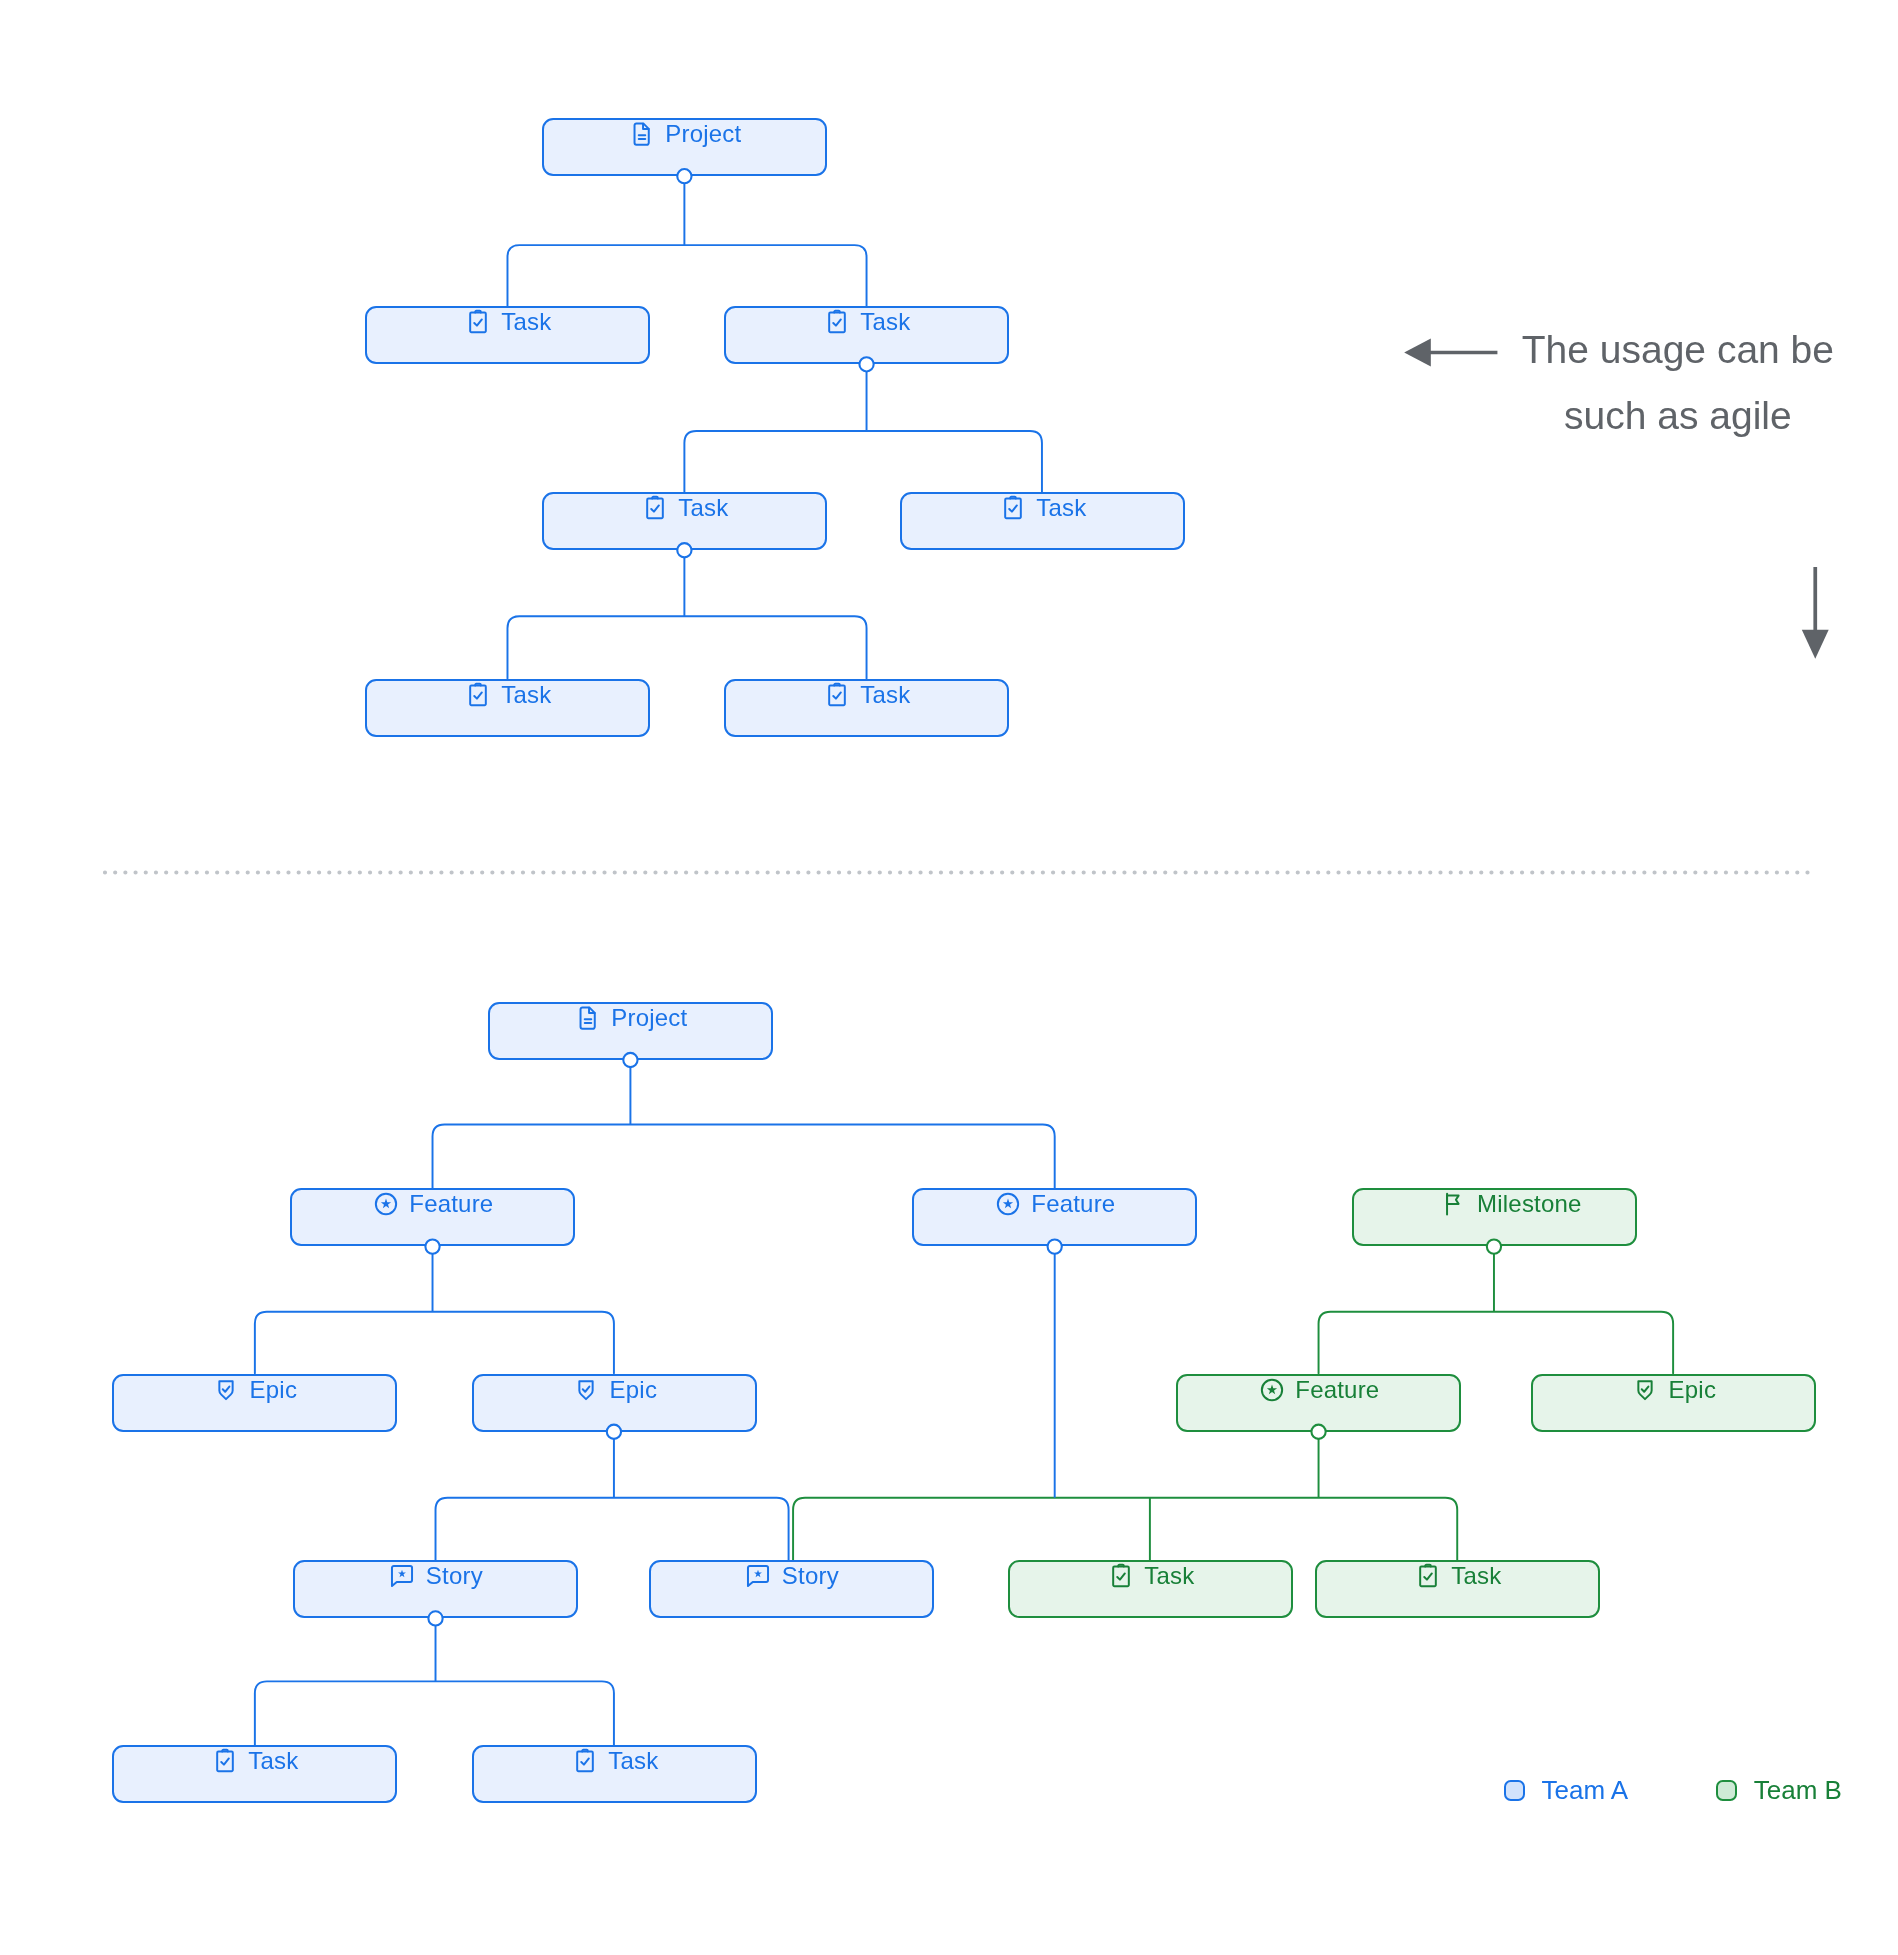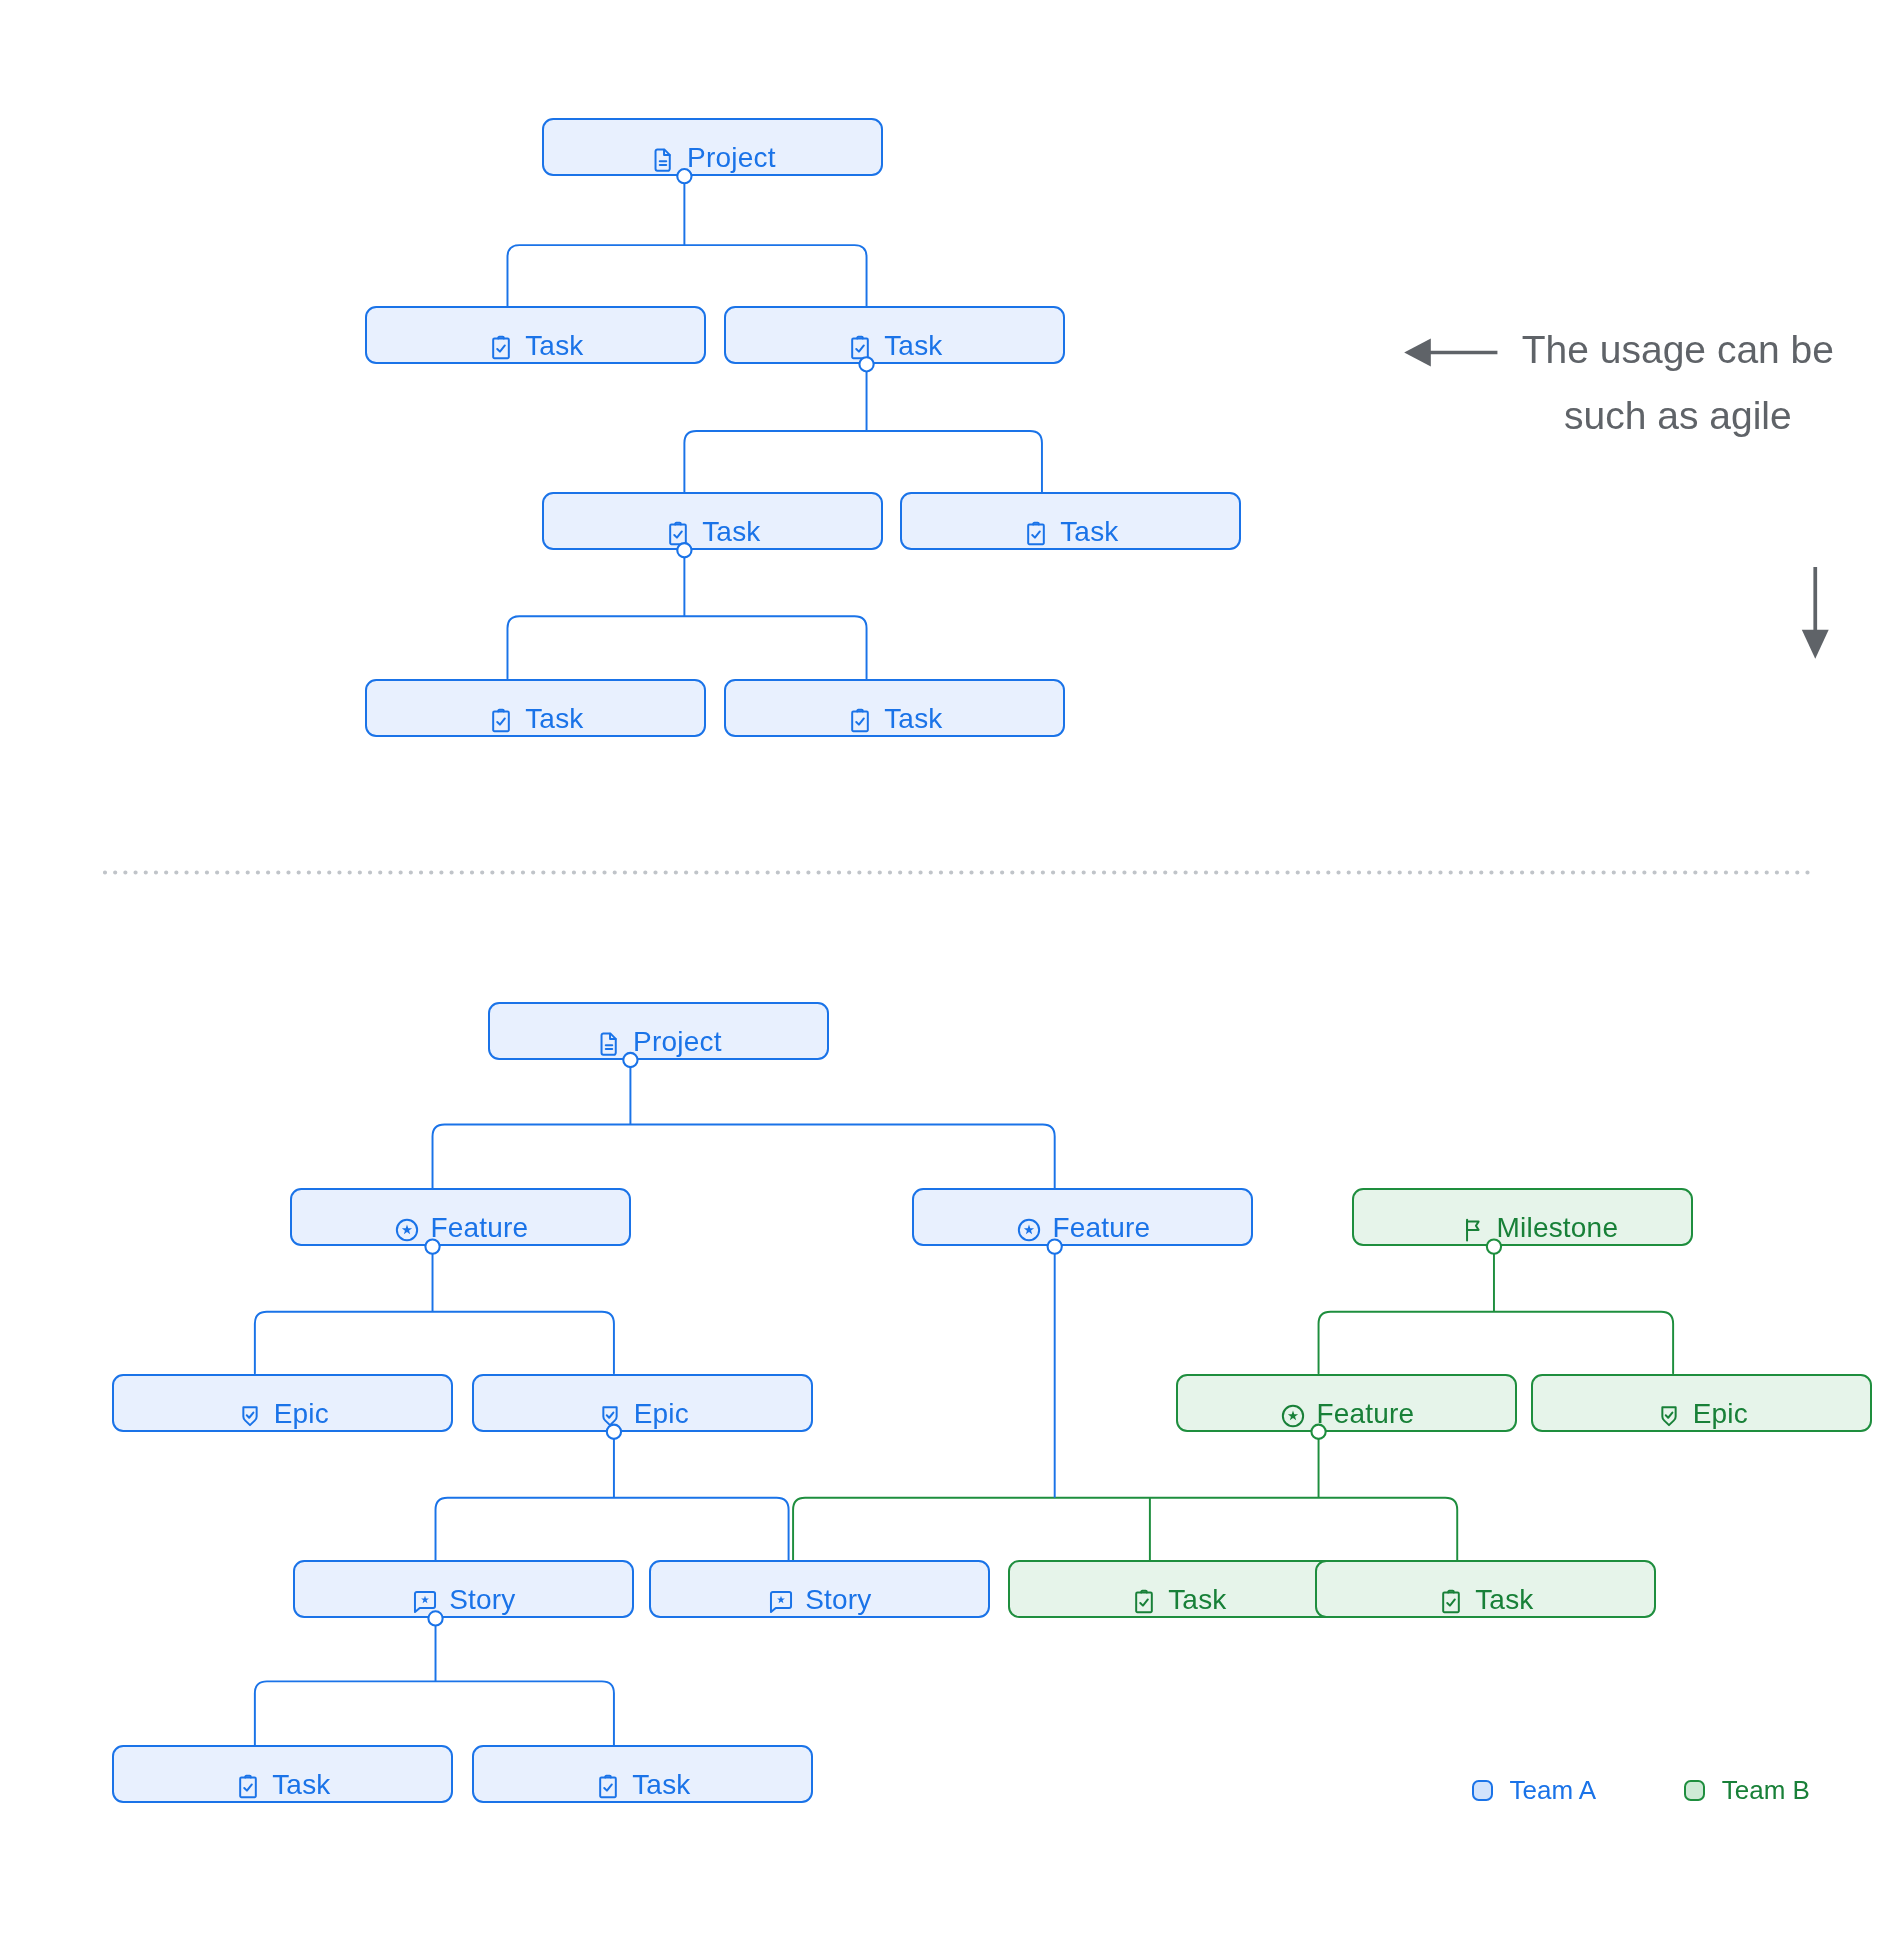--- a/index.html
+++ b/index.html
@@ -11,26 +11,26 @@
     overflow:hidden;
   }
   #connector-layer,#port-layer{
     position:absolute;left:0;top:0;width:1898px;height:1955px;
   }
   #connector-layer{z-index:1;}
   #nodes{position:absolute;left:0;top:0;width:100%;height:100%;z-index:2;}
   #port-layer{z-index:3;pointer-events:none;}
   .node{
     position:absolute;
-    width:341px;height:58px;
+    width:285px;height:58px;
     box-sizing:border-box;
     border-radius:11.2px;
-    display:flex;align-items:flex-end;justify-content:center;
+    display:flex;align-items:flex-start;justify-content:center;
     gap:9.7px;
-    font-size:28px;font-weight:500;letter-spacing:0.2px;
+    font-size:24px;font-weight:500;letter-spacing:0.2px;
   }
   .node.team-blue{
     background:var(--blue-fill);
     border:2.2px solid var(--blue-border);
     color:var(--blue-text);
   }
   .node.team-green{
     background:var(--green-fill);
     border:2.2px solid var(--green-border);
     color:var(--green-text);
@@ -43,21 +43,21 @@
     z-index:2;
     text-align:center;
     color:var(--gray-text);
     font-size:39px;line-height:60px;
     font-weight:400;
   }
   #annotation .para + .para{margin-top:6px;}
   .arrow{position:absolute;z-index:2;}
   #legend{
     position:absolute;z-index:2;
-    left:1472px;top:1775px;
+    left:1504px;top:1775px;
     display:flex;align-items:flex-start;gap:88px;
     font-size:26px;font-weight:500;
   }
   .legend-item{display:flex;align-items:center;gap:16.5px;}
   .legend-swatch{
     width:21px;height:21px;border-radius:6.7px;box-sizing:border-box;
   }
   .legend-swatch.blue{background:#d2e3fc;border:2.2px solid var(--blue-border);}
   .legend-swatch.green{background:#ceead6;border:2.2px solid var(--green-border);}
   .legend-item.blue{color:var(--blue-text);}

